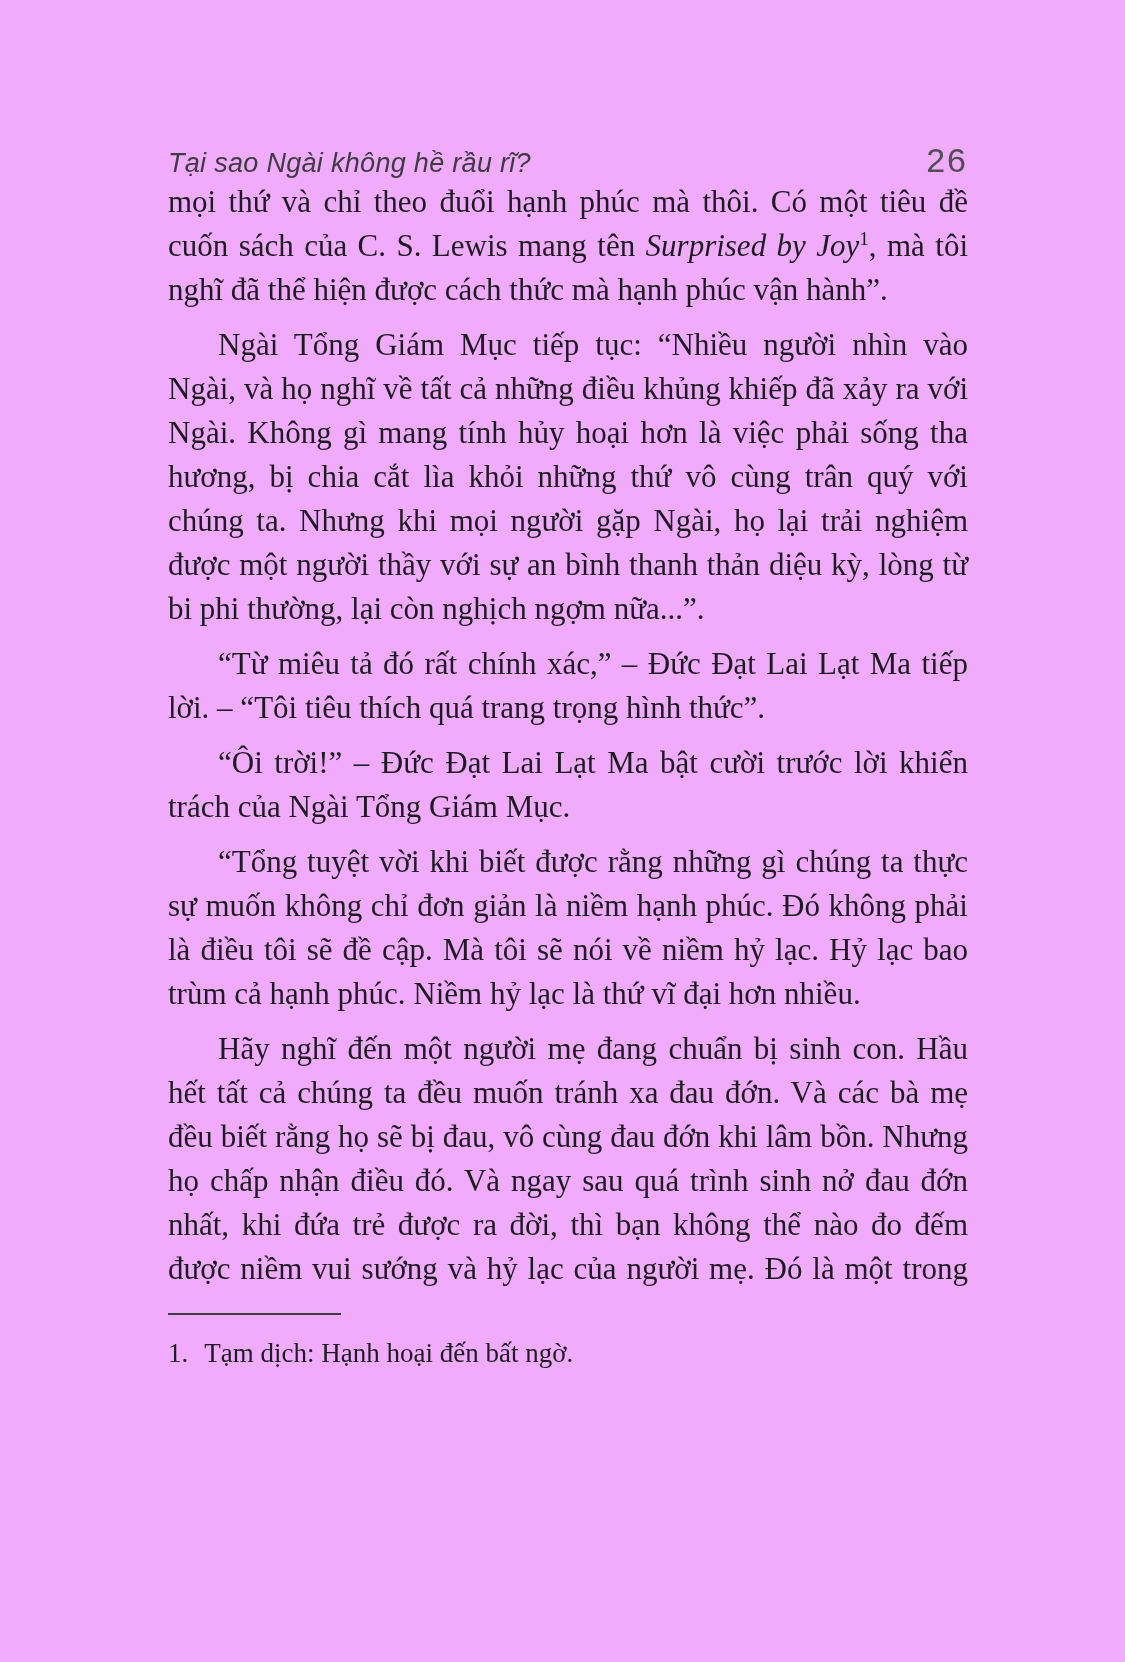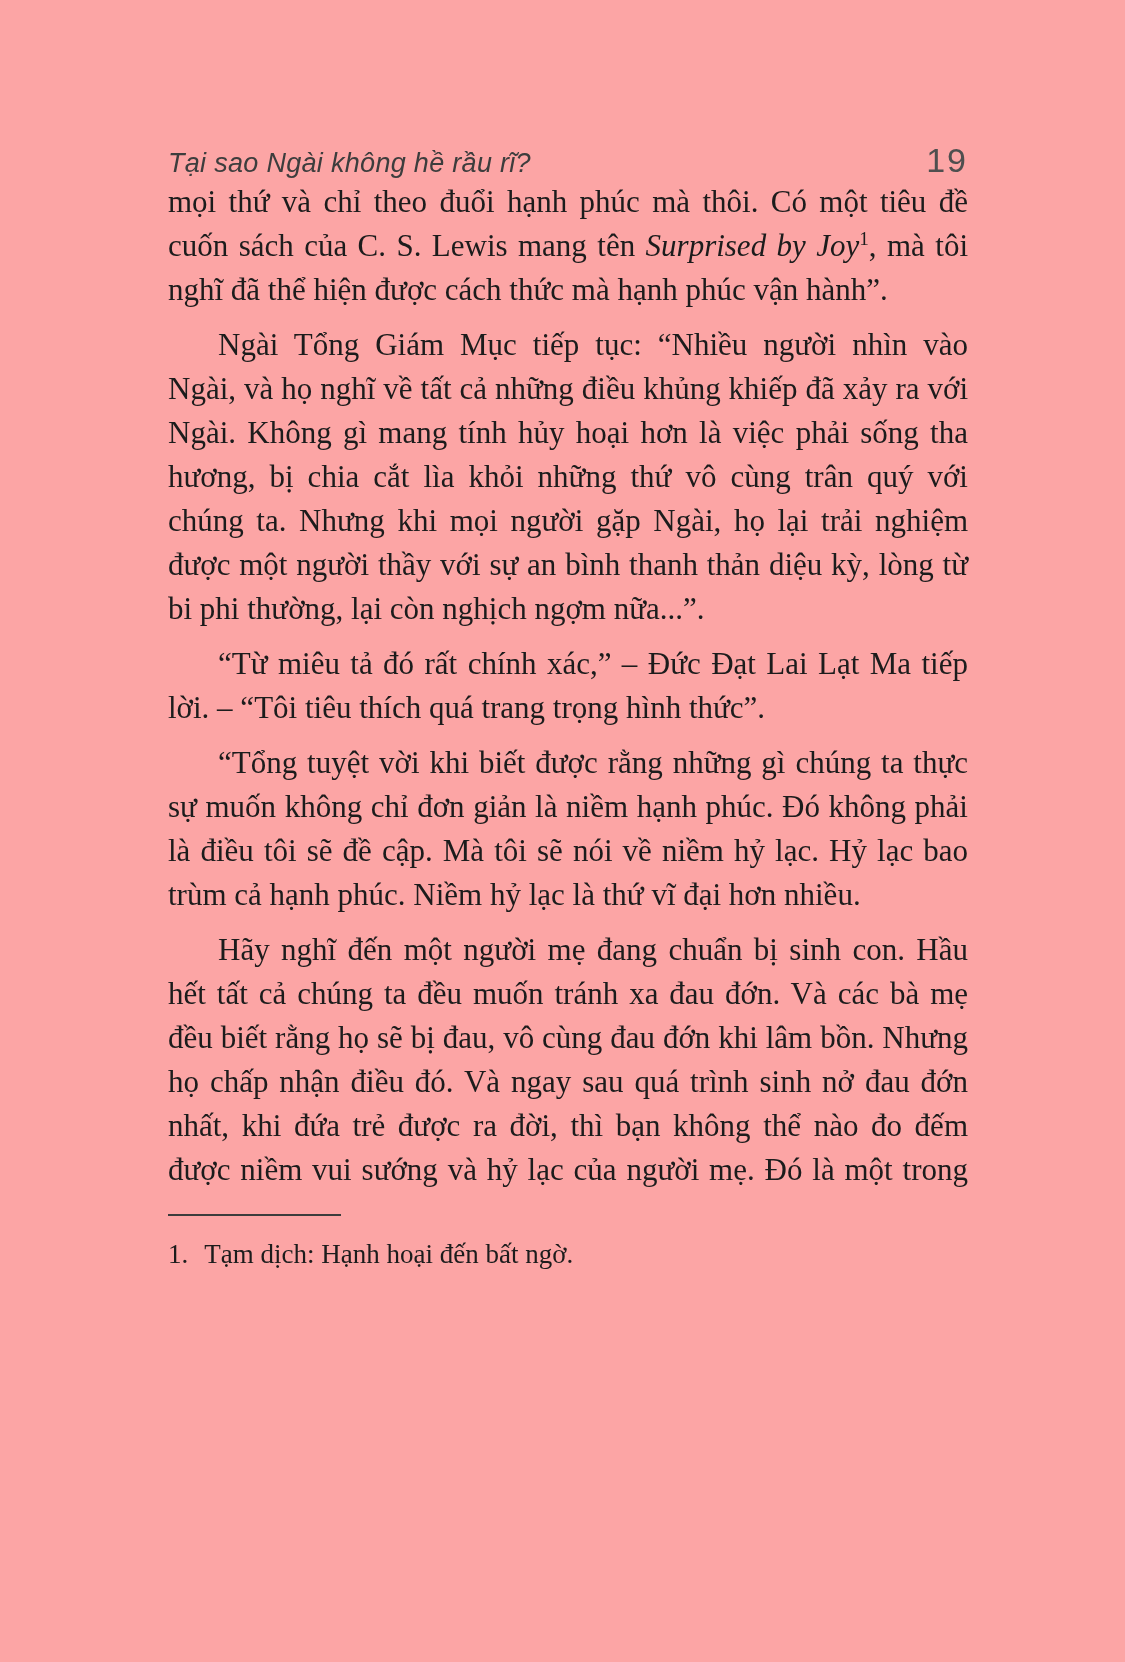--- a/index.html
+++ b/index.html
@@ -1,20 +1,20 @@
 <!DOCTYPE html>
 <html lang="vi"><head>
 <meta charset="utf-8">
 <style>
   html, body { margin: 0; padding: 0; }
   .page {
     position: relative;
     width: 1125px;
     height: 1662px;
-    background: #fca5a5;
+    background: #f0abfc;
     overflow: hidden;
   }
   .content {
     position: absolute;
     left: 168px;
     top: 0;
     width: 800px;
   }
   .running-header {
     padding-top: 141px;
@@ -72,31 +72,32 @@
   .fn-marker { flex: 0 0 auto; margin-right: 16px; }
 </style>
 </head>
 <body>
 
 <div class="page">
   <div class="content">
 
     <div class="running-header">
       <span class="running-title">Tại sao Ngài không hề rầu rĩ?</span>
-      <span class="page-number">19</span>
+      <span class="page-number">26</span>
     </div>
 
     <div class="body-text">
       <p class="para no-indent"><span>mọi thứ và chỉ theo đuổi hạnh phúc mà thôi. Có một tiêu đề cuốn sách của C. S. Lewis mang tên </span><i class="book-title">Surprised by Joy</i><sup class="fn-ref">1</sup><span>, mà tôi nghĩ đã thể hiện được cách thức mà hạnh phúc vận hành”.</span></p>
 
       <p class="para"><span>Ngài Tổng Giám Mục tiếp tục: “Nhiều người nhìn vào Ngài, và họ nghĩ về tất cả những điều khủng khiếp đã xảy ra với Ngài. Không gì mang tính hủy hoại hơn là việc phải sống tha hương, bị chia cắt lìa khỏi những thứ vô cùng trân quý với chúng ta. Nhưng khi mọi người gặp Ngài, họ lại trải nghiệm được một người thầy với sự an bình thanh thản diệu kỳ, lòng từ bi phi thường, lại còn nghịch ngợm nữa...”.</span></p>
 
       <p class="para"><span>“Từ miêu tả đó rất chính xác,” – Đức Đạt Lai Lạt Ma tiếp lời. – “Tôi tiêu thích quá trang trọng hình thức”.</span></p>
 
 
+      <p class="para"><span>“Ôi trời!” – Đức Đạt Lai Lạt Ma bật cười trước lời khiển trách của Ngài Tổng Giám Mục.</span></p>
 
       <p class="para"><span>“Tổng tuyệt vời khi biết được rằng những gì chúng ta thực sự muốn không chỉ đơn giản là niềm hạnh phúc. Đó không phải là điều tôi sẽ đề cập. Mà tôi sẽ nói về niềm hỷ lạc. Hỷ lạc bao trùm cả hạnh phúc. Niềm hỷ lạc là thứ vĩ đại hơn nhiều.</span></p>
 
       <p class="para continues"><span>Hãy nghĩ đến một người mẹ đang chuẩn bị sinh con. Hầu hết tất cả chúng ta đều muốn tránh xa đau đớn. Và các bà mẹ đều biết rằng họ sẽ bị đau, vô cùng đau đớn khi lâm bồn. Nhưng họ chấp nhận điều đó. Và ngay sau quá trình sinh nở đau đớn nhất, khi đứa trẻ được ra đời, thì bạn không thể nào đo đếm được niềm vui sướng và hỷ lạc của người mẹ. Đó là một trong</span></p>
     </div>
 
     <div class="footnote-rule"></div>
 
     <div class="footnote">
       <span class="fn-marker">1.</span>

